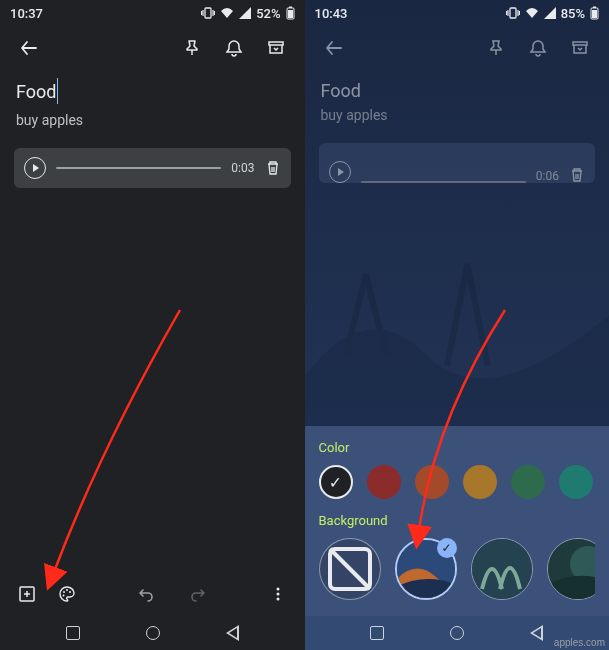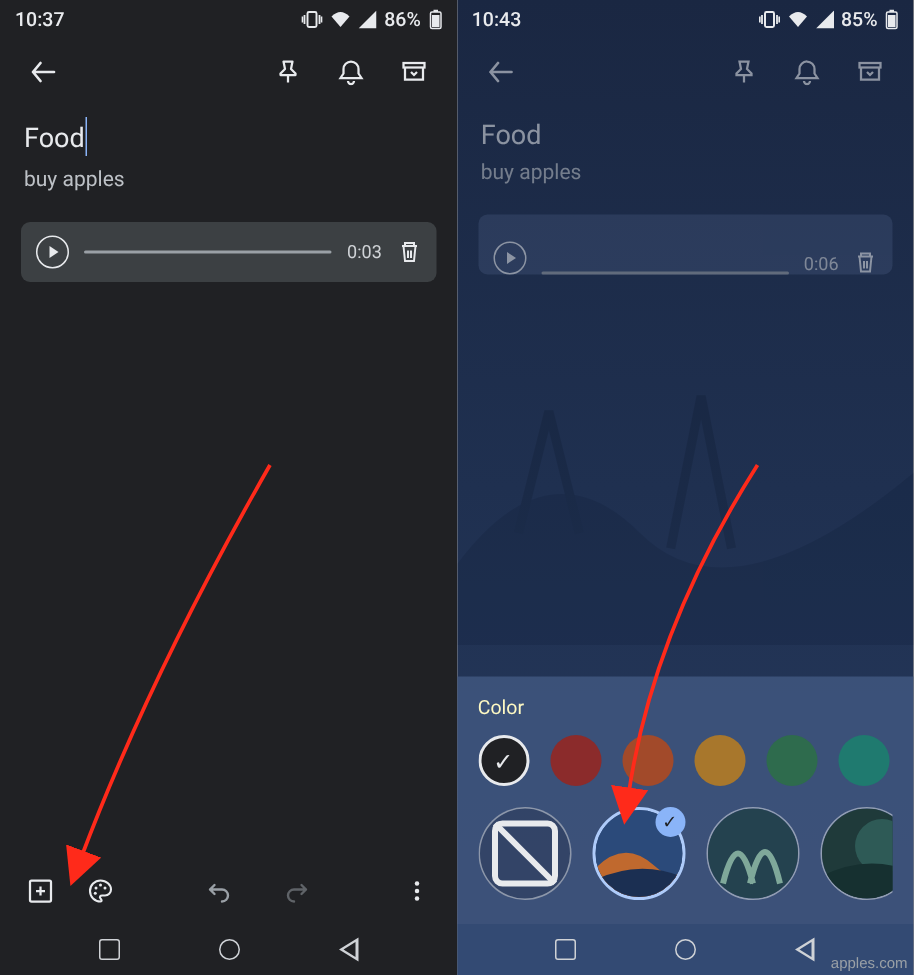--- a/index.html
+++ b/index.html
@@ -146,21 +146,21 @@
   
   .sheet {
     position: absolute;
     left: 0; right: 0; bottom: 34px;
     background: rgba(62,84,124,0.92);
     padding: 14px 14px 16px 14px;
   }
   .sheet .label {
     font-size: 13px;
     margin-bottom: 10px;
-    color: #fef9c3;
+    color: #bef264;
   }
   .row {
     display: flex;
     gap: 14px;
     margin-bottom: 14px;
     overflow: hidden;
   }
   .swatch {
     width: 34px; height: 34px; border-radius: 50%;
     flex-shrink: 0;
@@ -224,21 +224,21 @@
         <span>
             <svg width="14" height="12" viewBox="0 0 14 12">
               <path d="M1 4 Q7 -2 13 4 L7 11 Z" fill="#e8eaed"></path>
             </svg>
           </span>
         <span>
             <svg width="12" height="12" viewBox="0 0 12 12">
               <path d="M0 12 L12 0 L12 12 Z" fill="#e8eaed"></path>
             </svg>
           </span>
-        <span>86%</span>
+        <span>52%</span>
         <span>
             <svg width="9" height="14" viewBox="0 0 9 14">
               <rect x="1" y="2" width="7" height="11" rx="1" fill="none" stroke="#e8eaed" stroke-width="1"></rect>
               <rect x="3" y="0.5" width="3" height="1.5" fill="#e8eaed"></rect>
               <rect x="2" y="4" width="5" height="8" fill="#e8eaed"></rect>
             </svg>
           </span>
       </div>
     </div>
 
@@ -420,20 +420,21 @@
     <div class="sheet">
       <div class="label">Color</div>
       <div class="row" id="color-row">
           <div class="swatch selected" style="background: rgb(32, 33, 36);"></div>
           <div class="swatch" style="background: rgb(139, 43, 43);"></div>
           <div class="swatch" style="background: rgb(162, 74, 42);"></div>
           <div class="swatch" style="background: rgb(168, 119, 44);"></div>
           <div class="swatch" style="background: rgb(46, 107, 77);"></div>
           <div class="swatch" style="background: rgb(31, 122, 111);"></div>
         </div>
+      <div class="label">Background</div>
       <div class="bgrow">
         <div class="bgopt" style="background:rgba(0,0,0,0.15);">
           <svg viewBox="0 0 24 24" width="26" height="26">
               <rect x="4" y="4" width="16" height="16" rx="2" stroke="#e8eaed" stroke-width="1.6" fill="none"></rect>
               <path d="M4 4l16 16" stroke="#e8eaed" stroke-width="1.6"></path>
             </svg>
         </div>
         <div class="bgopt sel">
           <svg viewBox="0 0 60 60">
               <rect width="60" height="60" fill="#2b4a7a"></rect>

